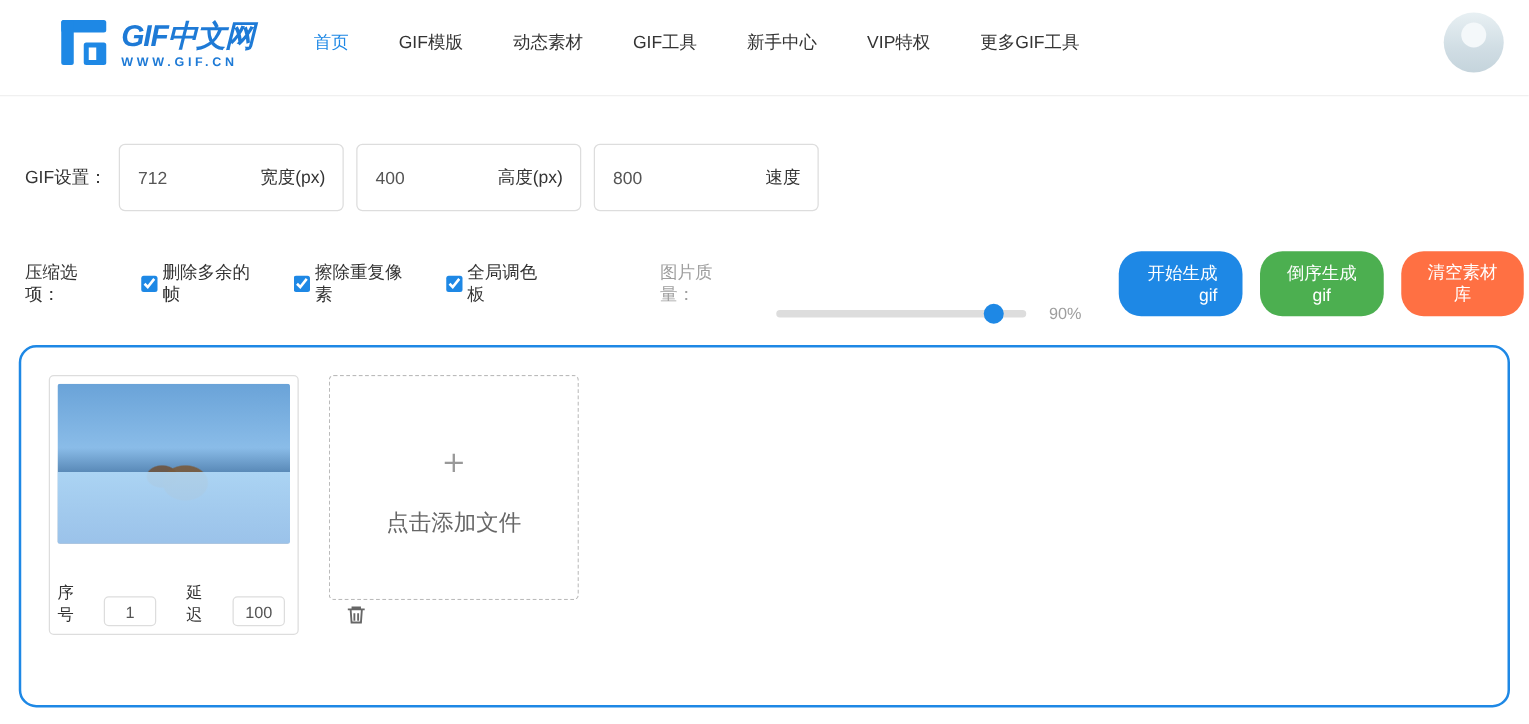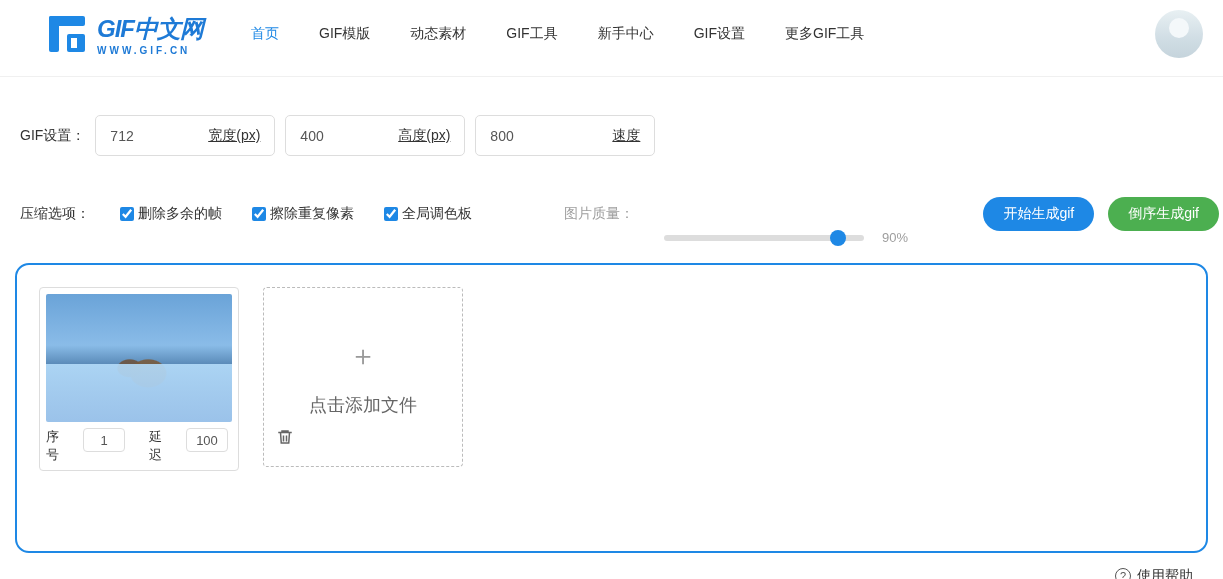--- a/index.html
+++ b/index.html
@@ -15,23 +15,23 @@
     .nav { display: flex; gap: 40px; margin-left: 48px; }
     .nav-item { color: #333; cursor: pointer; font-size: 14px; }
     .nav-item.active { color: #1e88e5; }
     .avatar { margin-left: auto; width: 48px; height: 48px; border-radius: 50%; background: linear-gradient(180deg, #e8f0f3 0%, #d0dde4 60%, #c5d4dc 100%); position: relative; overflow: hidden; }
     .avatar::before { content: ""; position: absolute; top: 8px; left: 14px; width: 20px; height: 20px; background: #f4f8fa; border-radius: 50%; }
     .avatar-text { position: absolute; bottom: 4px; width: 100%; text-align: center; font-size: 7px; color: #999; }
 
     
     .settings { display: flex; align-items: center; gap: 10px; padding: 38px 20px 18px 20px; }
     .settings-label { color: #333; }
-    .input-group { display: flex; align-items: center; border: 1px solid #ddd; border-radius: 5px; height: 41px; padding: 0 14px 0 14px; width: 180px; justify-content: space-between; }
+    .input-group { display: flex; align-items: center; border: 1px solid #ddd; border-radius: 5px; height: 54px; padding: 0 14px 0 14px; width: 180px; justify-content: space-between; }
     .input-group input { border: none; outline: none; width: 70px; font-size: 14px; color: #555; }
-    .input-suffix { color: #333; font-size: 14px; text-decoration: underline; }
+    .input-suffix { color: #333; font-size: 14px; }
 
     
     .options { display: flex; align-items: center; padding: 8px 4px 18px 20px; gap: 30px; }
     .opt-label { color: #333; }
     .checkbox-wrap { display: flex; align-items: center; gap: 4px; color: #333; cursor: pointer; }
     .checkbox-wrap input { accent-color: #1e88e5; width: 14px; height: 14px; }
     .quality-label { color: #9e9e9e; margin-left: 62px; }
     .slider-wrap { display: flex; align-items: center; gap: 18px; margin-top: 48px; }
     .slider { -webkit-appearance: none; width: 200px; height: 6px; background: #ddd; border-radius: 3px; outline: none; }
     .slider::-webkit-slider-thumb { -webkit-appearance: none; width: 16px; height: 16px; background: #1e88e5; border-radius: 50%; cursor: pointer; }
@@ -46,21 +46,21 @@
     
     .panel { margin: 0 15px 0 15px; border: 2px solid #1e88e5; border-radius: 14px; padding: 22px; min-height: 290px; display: flex; gap: 24px; align-items: flex-start; }
 
     .card { border: 1px solid #ddd; border-radius: 4px; width: 200px; padding: 6px; background: #fff; }
     .thumb { width: 100%; height: 128px; border-radius: 2px; background:
       linear-gradient(180deg, rgba(200,230,255,0.0) 0%, rgba(200,230,255,0.0) 55%, rgba(180,220,250,0.9) 55%, rgba(160,200,240,0.95) 100%),
       radial-gradient(ellipse at 55% 62%, rgba(120,90,60,0.9) 0%, rgba(120,90,60,0.9) 12%, transparent 13%),
       radial-gradient(ellipse at 45% 58%, rgba(110,80,55,0.85) 0%, rgba(110,80,55,0.85) 8%, transparent 9%),
       linear-gradient(180deg, #6aa3d8 0%, #8abce8 40%, #5a8ab8 55%, #3a5a78 100%);
       position: relative; }
-    .card-row { display: flex; align-items: flex-start; gap: 24px; padding: 6px 0 0 0; }
+    .card-row { display: flex; align-items: flex-end; gap: 24px; padding: 6px 0 0 0; margin-top: 24px; }
     .card-lbl { font-size: 13px; color: #333; }
     .card-inp { width: 42px; height: 24px; border: 1px solid #ddd; border-radius: 4px; text-align: center; font-size: 13px; color: #555; }
     .card-row .spacer { flex: 1; }
     .trash { width: 18px; height: 18px; cursor: pointer; color: #666; }
 
     .add-card { border: 1px dashed #bbb; border-radius: 4px; width: 200px; height: 180px; display: flex; flex-direction: column; align-items: center; justify-content: center; gap: 18px; cursor: pointer; color: #777; }
     .plus { font-size: 28px; color: #999; font-weight: 300; }
     .add-text { font-size: 18px; color: #666; }
 
     
@@ -84,21 +84,21 @@
       <span class="logo-main">GIF中文网</span>
       <span class="logo-sub">WWW.GIF.CN</span>
     </div>
   </div>
   <nav class="nav">
     <span class="nav-item active">首页</span>
     <span class="nav-item">GIF模版</span>
     <span class="nav-item">动态素材</span>
     <span class="nav-item">GIF工具</span>
     <span class="nav-item">新手中心</span>
-    <span class="nav-item">GIF设置</span>
+    <span class="nav-item">VIP特权</span>
     <span class="nav-item">更多GIF工具</span>
   </nav>
   <div class="avatar">
     <span class="avatar-text"></span>
   </div>
 </div>
 
 <div class="settings">
   <span class="settings-label">GIF设置：</span>
 
@@ -138,20 +138,21 @@
 
   <span class="quality-label">图片质量：</span>
   <div class="slider-wrap">
     <input class="slider" type="range" min="0" max="100" value="90" style="">
     <span class="slider-val">90%</span>
   </div>
 
   <div class="action-buttons">
     <button class="btn btn-blue">开始生成gif</button>
     <button class="btn btn-green">倒序生成gif</button>
+    <button class="btn btn-orange">清空素材库</button>
   </div>
 </div>
 
 <div class="panel">
 
   <div class="card">
     <div class="thumb"></div>
     <div class="card-row">
       <span class="card-lbl">序号</span>
       <input class="card-inp" type="text" value="1" style="">

